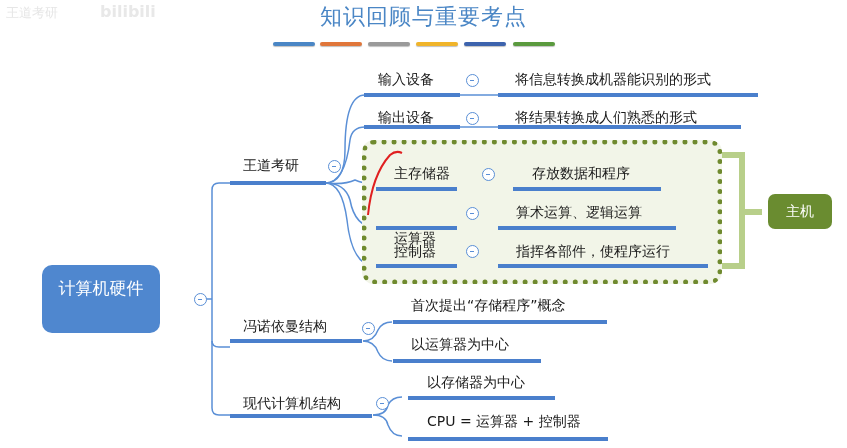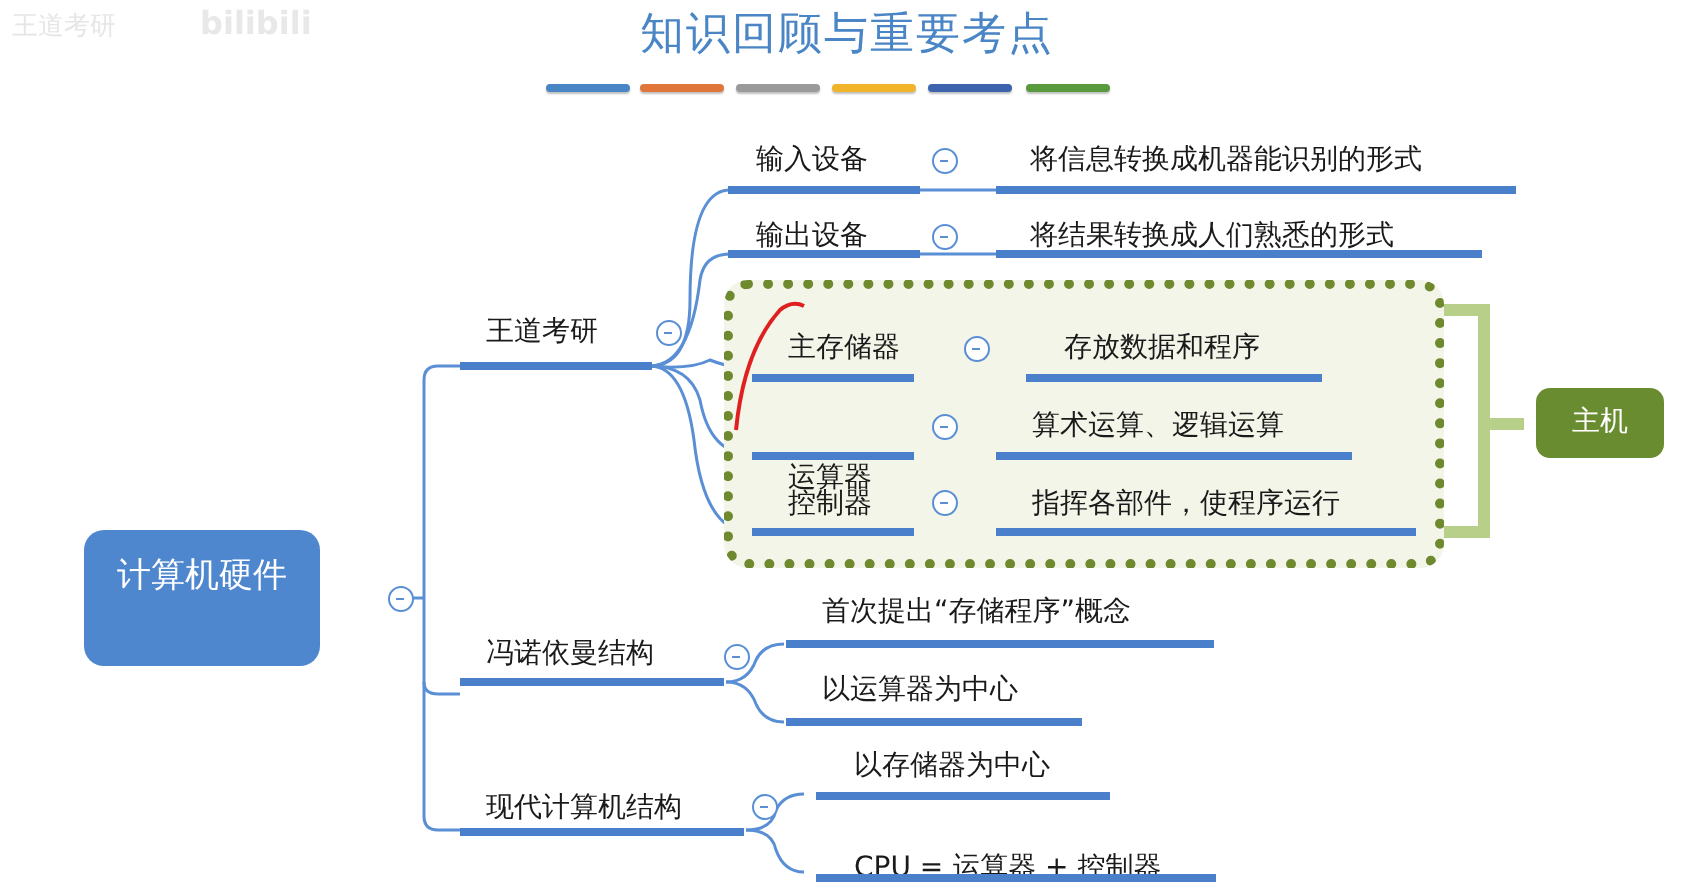--- a/index.html
+++ b/index.html
@@ -117,14 +117,14 @@
 <div class="abs lbl" style="left:411px;top:297px;">首次提出“存储程序”概念</div>
 <div class="abs bar" style="left:393px;top:320px;width:214px;"></div>
 <div class="abs lbl" style="left:411px;top:336px;">以运算器为中心</div>
 <div class="abs bar" style="left:393px;top:359px;width:148px;"></div>
 
 <div class="abs lbl" style="left:243px;top:395px;">现代计算机结构</div>
 <div class="abs bar" style="left:230px;top:414px;width:142px;"></div>
 <div class="abs collapse" style="left:376px;top:397px;"></div>
 <div class="abs lbl" style="left:427px;top:374px;">以存储器为中心</div>
 <div class="abs bar" style="left:408px;top:396px;width:147px;"></div>
-<div class="abs lbl" style="left:427px;top:413px;margin-top:12px;">CPU = 运算器 + 控制器</div>
+<div class="abs lbl" style="left:427px;top:413px;">CPU = 运算器 + 控制器</div>
 <div class="abs bar" style="left:408px;top:437px;width:200px;"></div>
 
 </body></html>

